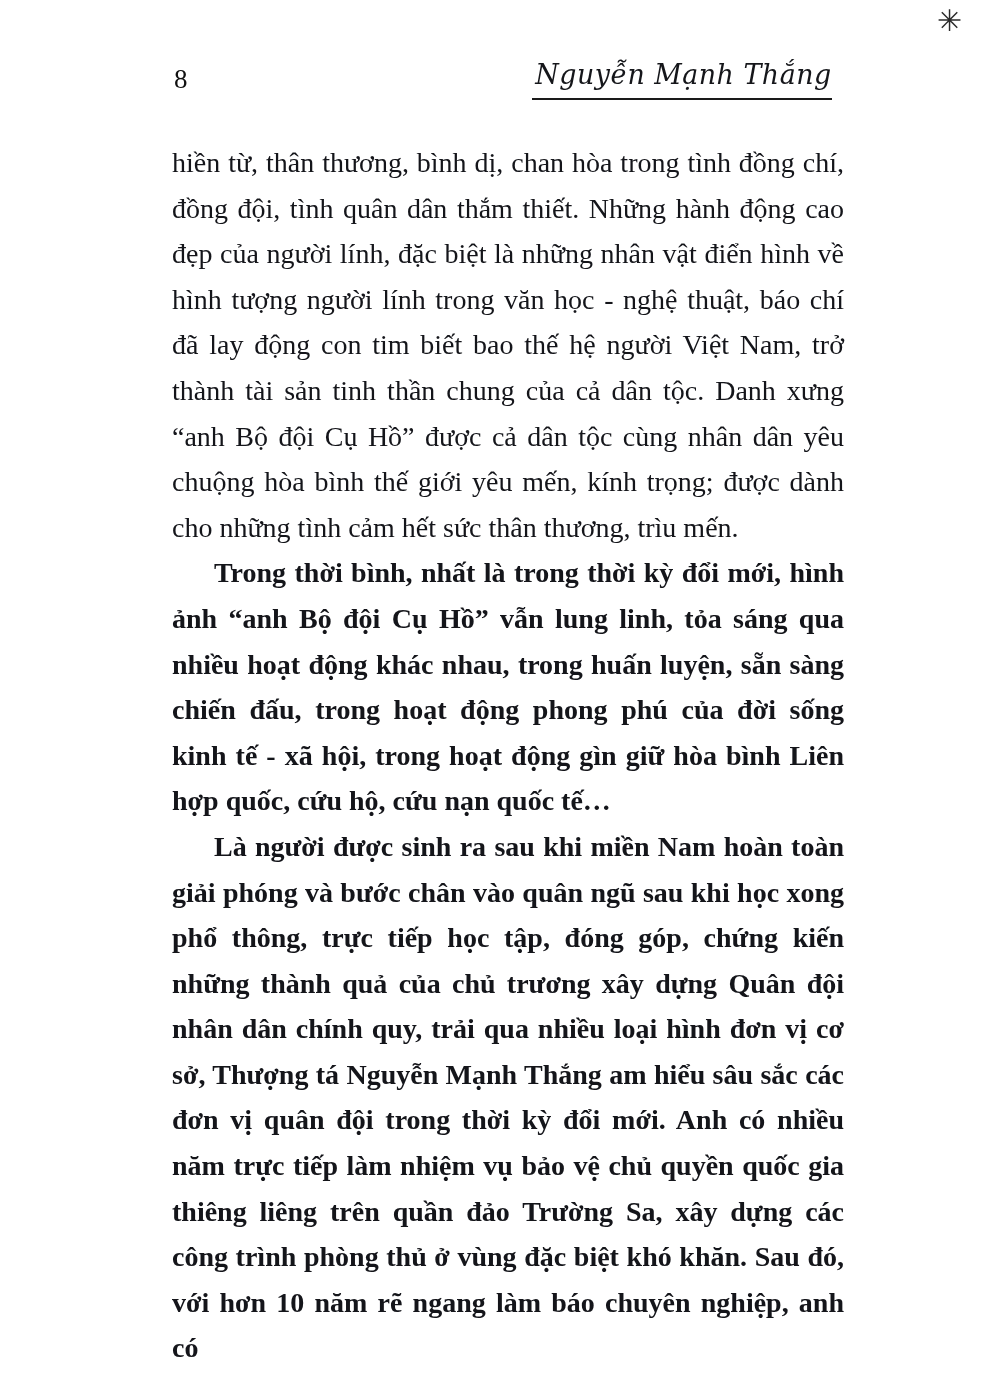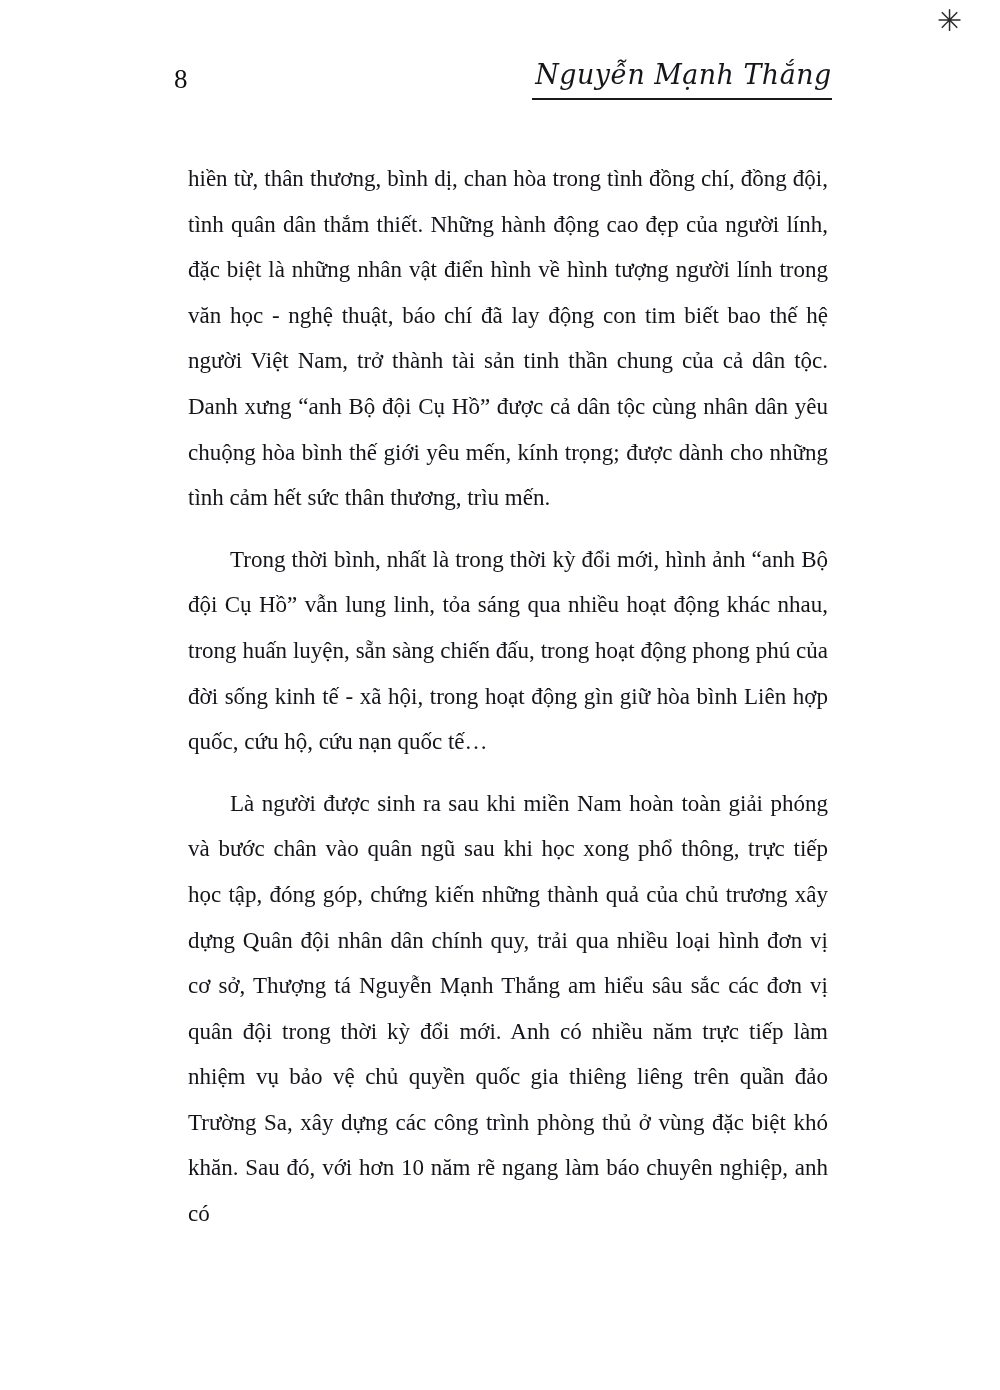--- a/index.html
+++ b/index.html
@@ -73,33 +73,34 @@
   }
 
   
   .body-text {
     position: absolute;
     top: 140px;
     left: 172px;
     width: 672px;
   }
   .body-text p {
-    margin: 16px;
-    font-size: 23px;
+    margin: 0;
+    font-size: 28px;
     line-height: 45.6px;
     text-align: justify;
     text-justify: inter-word;
     color: #14151a;
     font-family: "Liberation Serif", serif;
   }
   .body-text p.indent {
     text-indent: 42px;
   }
   .body-text p + p {
     margin-top: 0;
+    font-weight: bold;
   }
   .last-line-loose {
     text-align-last: left;
   }
 </style>
 </head>
 <body>
 
 <div class="page">
 

